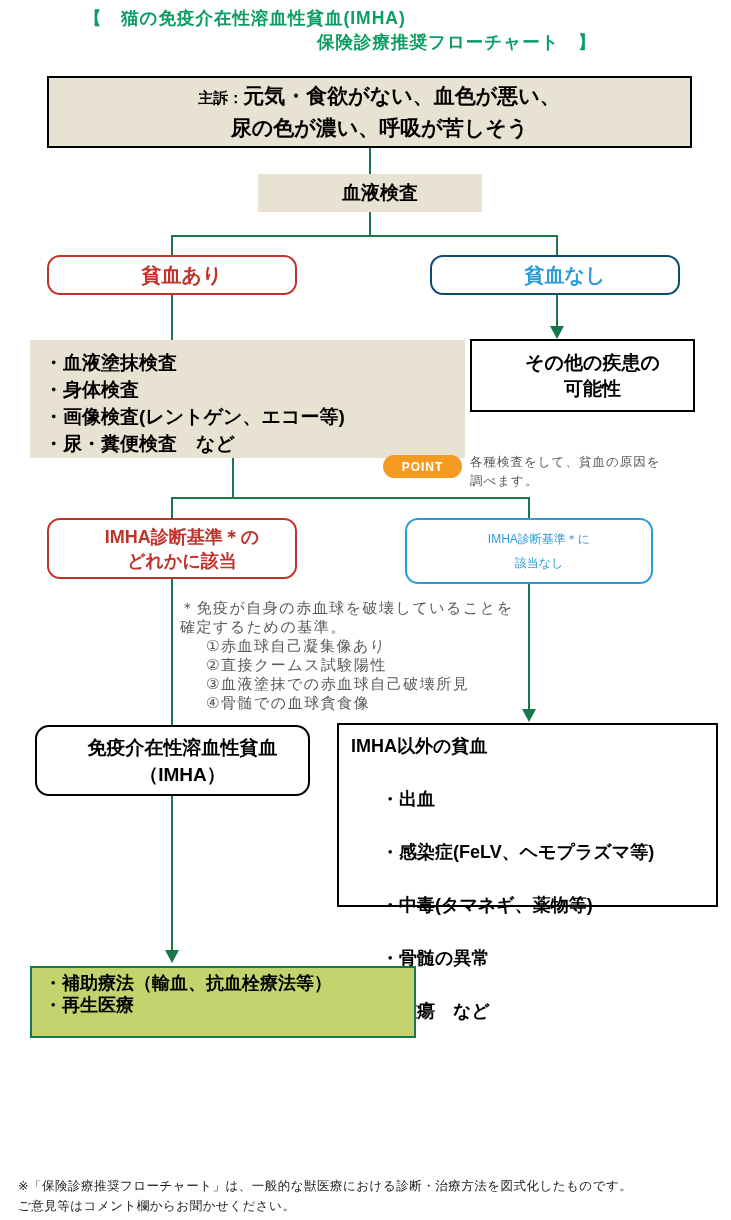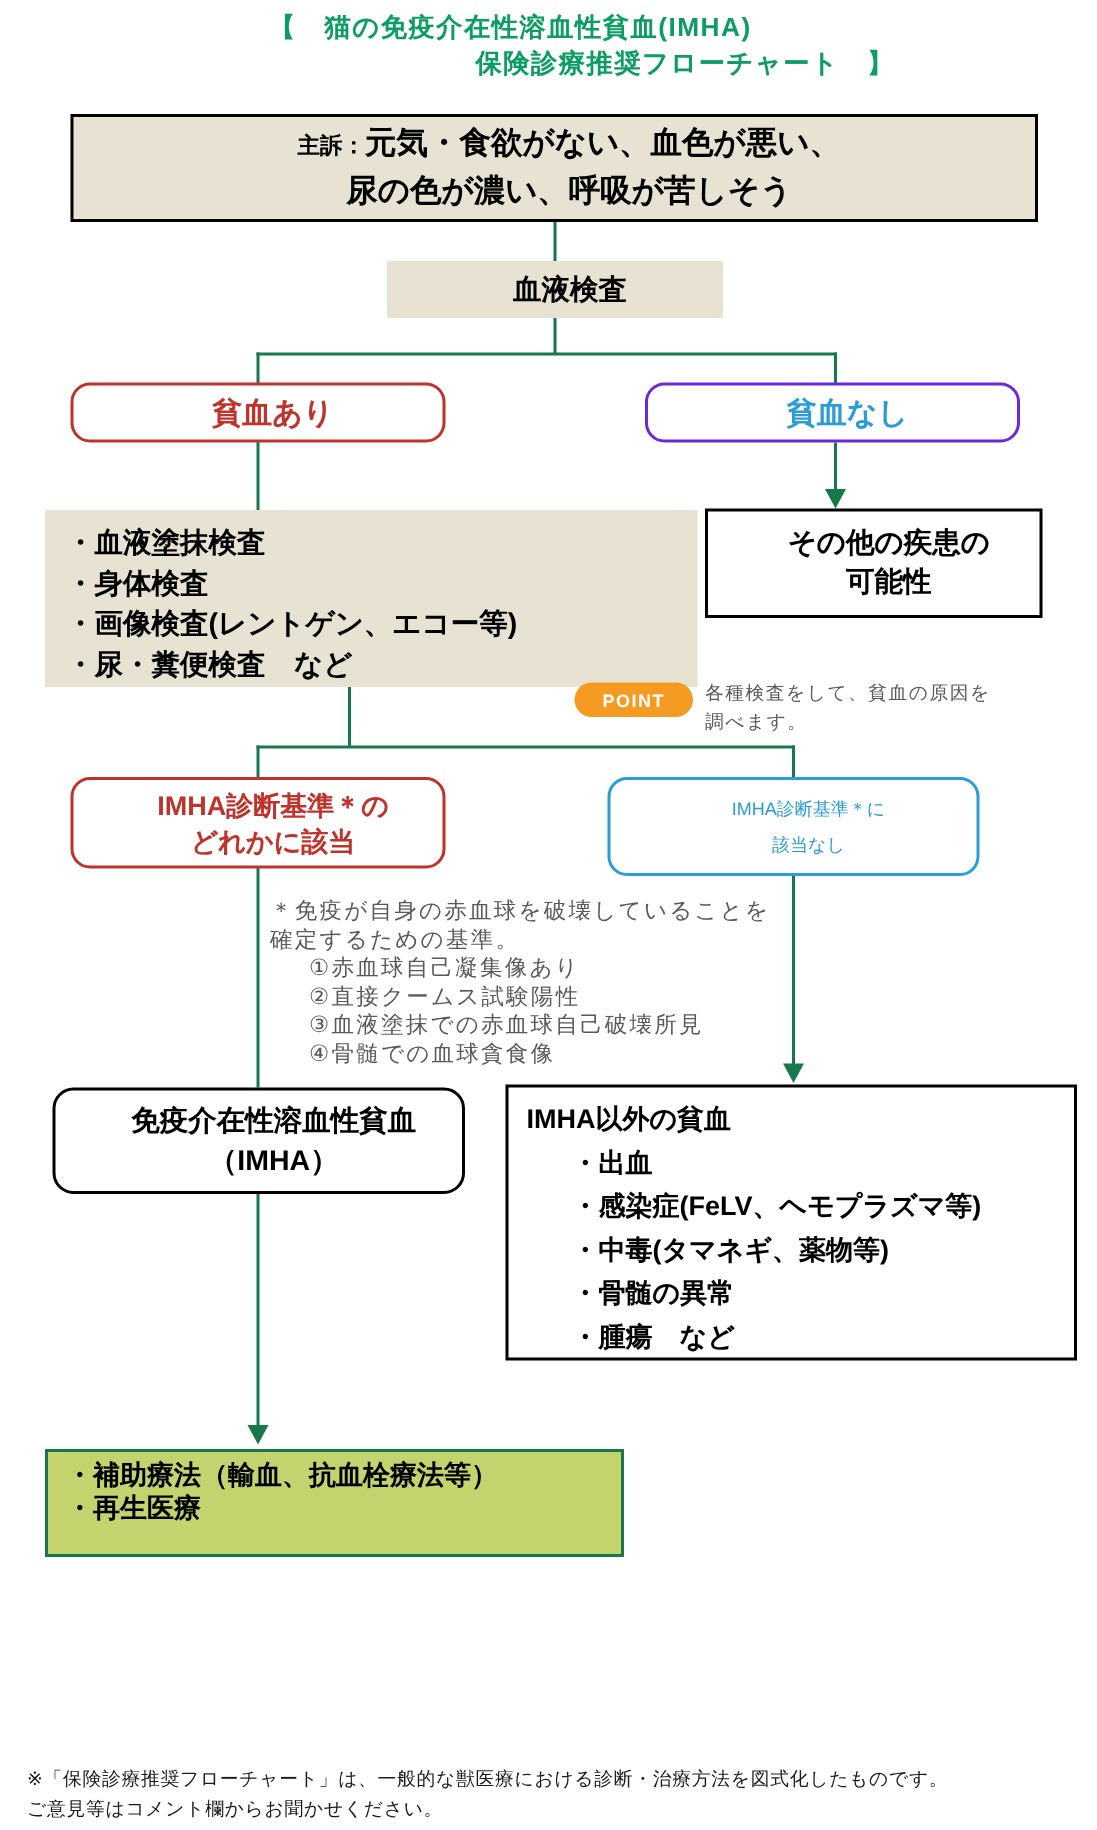--- a/index.html
+++ b/index.html
@@ -9,54 +9,54 @@
     background:#ffffff;
     font-family:"Liberation Sans","DejaVu Sans",sans-serif;
     color:#000;
     overflow:hidden;
   }
   .abs{position:absolute;}
   
   .title{
     left:84px;top:6px;
     font-size:17.5px;font-weight:bold;color:#0b9d63;
-    line-height:24px;letter-spacing:1px;white-space:nowrap;text-align:center;
+    line-height:24px;letter-spacing:1px;white-space:nowrap;
   }
   .title .l2{padding-left:233px;}
   
   .line{position:absolute;background:#17784a;}
   .arrow-down{
     position:absolute;width:0;height:0;
     border-left:7px solid transparent;border-right:7px solid transparent;
     border-top:13px solid #17784a;
   }
   
   .box{position:absolute;box-sizing:border-box;padding-left:20px;}
   .beige{background:#e7e2d2;}
   .bordered{border:2px solid #000;background:#fff;}
   .center{display:flex;flex-direction:column;align-items:center;justify-content:center;text-align:center;}
   .complaint{left:47px;top:76px;width:645px;height:72px;font-weight:bold;font-size:21px;line-height:30px;}
   .complaint .prefix{font-size:15px;}
   .bloodtest{left:258px;top:174px;width:224px;height:38px;font-weight:bold;font-size:19px;}
   .pill{border-radius:13px;background:#fff;font-weight:bold;}
   .anemia-yes{left:47px;top:255px;width:250px;height:40px;border:2px solid #c0332b;color:#c0332b;font-size:20px;}
-  .anemia-no{left:430px;top:255px;width:250px;height:40px;border:2px solid #6d28d9;color:#2b9cd8;font-size:20px;}
+  .anemia-no{left:430px;top:255px;width:250px;height:40px;border:2px solid #0c4a6e;color:#2b9cd8;font-size:20px;}
   .other{left:470px;top:339px;width:225px;height:73px;font-weight:bold;font-size:19px;line-height:26px;}
   .tests{left:30px;top:340px;width:435px;height:118px;padding:9px 0 0 14px;font-weight:bold;font-size:19px;line-height:27px;}
   .point-pill{left:383px;top:455px;width:79px;height:23px;background:#f59b22;border-radius:12px;
     color:#fff;font-weight:bold;font-size:12px;letter-spacing:1px;
     display:flex;align-items:center;justify-content:center;}
   .point-text{left:470px;top:453px;font-size:12.5px;color:#595959;line-height:19px;letter-spacing:1px;}
   .crit-left{left:47px;top:518px;width:250px;height:61px;border:2px solid #c0332b;color:#c0332b;font-size:18px;line-height:24px;font-weight:bold;}
   .crit-right{left:405px;top:518px;width:248px;height:66px;border:2px solid #2b9cd8;color:#2b9cd8;font-size:12px;line-height:24px;font-weight:normal;}
   .note{left:180px;top:598px;font-size:15px;color:#595959;line-height:19px;letter-spacing:1.5px;}
   .note .item{padding-left:26px;}
   .imha{left:35px;top:725px;width:275px;height:71px;font-weight:bold;font-size:19px;line-height:27px;border-radius:14px;}
   .non-imha{left:337px;top:723px;width:381px;height:184px;padding:7px 0 0 12px;font-weight:bold;font-size:18px;line-height:29px;}
-  .non-imha .item{padding-left:30px;}
+  .non-imha .item{padding-left:30px;margin-top:24px;}
   .treatment{left:30px;top:966px;width:386px;height:72px;background:#c5d36e;border:2.5px solid #17784a;
     padding:5px 0 0 12px;font-weight:bold;font-size:18px;line-height:21.5px;}
   .footer{left:18px;top:1176px;font-size:12.5px;color:#1a1a1a;line-height:20px;letter-spacing:0.5px;}
 </style>
 </head>
 <body>
 
 <div id="canvas">
 
   <div class="abs title">

